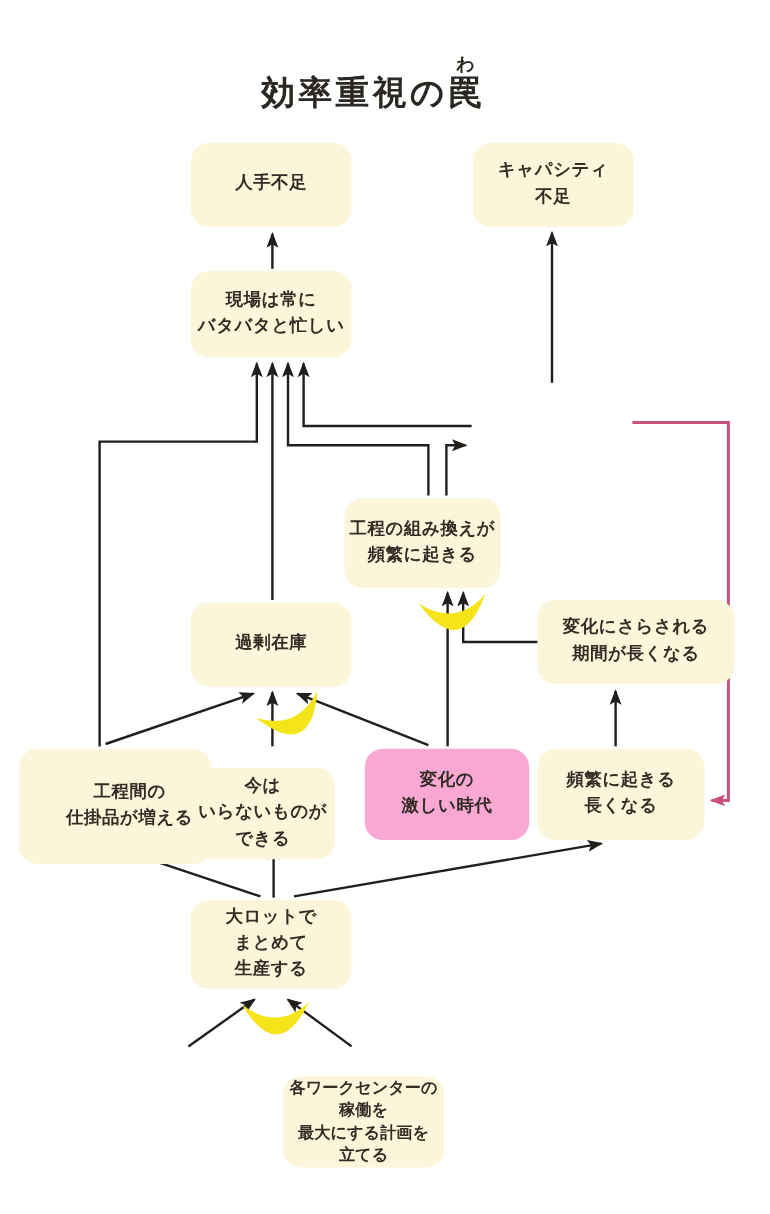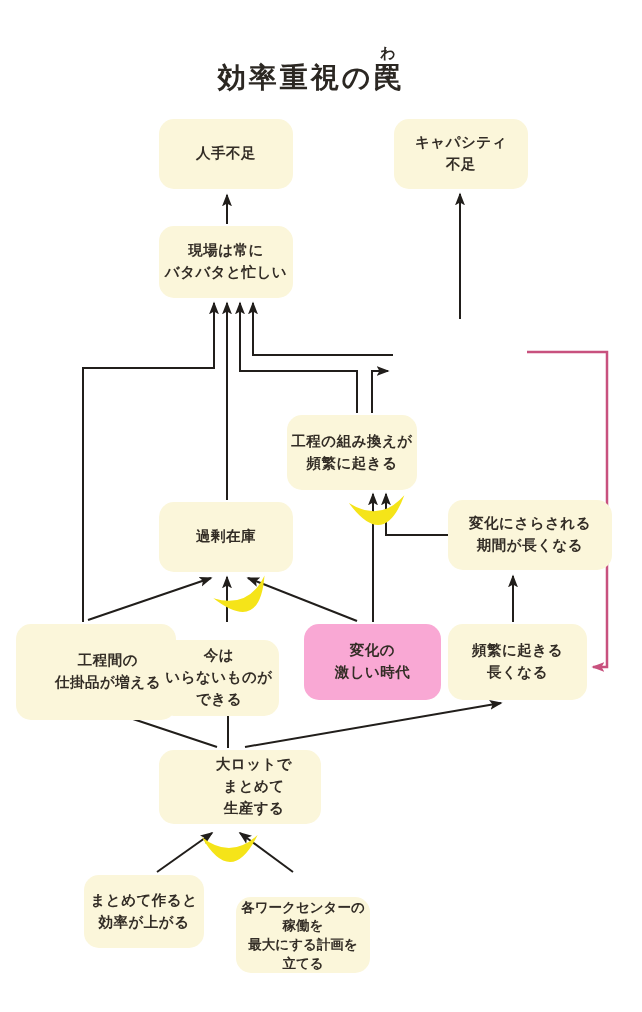--- a/index.html
+++ b/index.html
@@ -29,21 +29,21 @@
   .n-capacity  {left:394px;top:119px;width:134px;height:70px;}
   .n-genba     {left:159px;top:226px;width:134px;height:72px;text-align:center;}
   .n-nouki     {left:393px;top:321px;width:134px;height:72px;}
   .n-kumikae   {left:287px;top:415px;width:130px;height:75px;}
   .n-zaiko     {left:159px;top:502px;width:134px;height:70px;}
   .n-henka     {left:448px;top:500px;width:164px;height:70px;}
   .n-shikakari {left:16px; top:624px;width:136px;height:96px;padding-left:24px;}
   .n-iranai    {left:159px;top:624px;width:120px;height:76px;margin-top:16px;}
   .n-jidai     {left:304px;top:624px;width:137px;height:76px;}
   .n-leadtime  {left:448px;top:624px;width:139px;height:76px;}
-  .n-lot       {left:159px;top:750px;width:134px;height:74px;padding-left:28px;}
+  .n-lot       {left:159px;top:750px;width:134px;height:74px;}
   .n-matomete  {left:84px; top:875px;width:120px;height:73px;}
   .n-workcenter{left:236px;top:897px;width:134px;height:76px;font-size:13.5px;letter-spacing:0;line-height:1.38;}
 </style>
 </head>
 <body>
 
 <div class="canvas">
 
   <svg class="edges-layer" width="642" height="1012" viewBox="0 0 642 1012">
     <defs>
@@ -102,20 +102,18 @@
   <div class="node n-iranai">今は
 いらないものが
 できる</div>
   <div class="node n-jidai green">変化の
 激しい時代</div>
   <div class="node n-leadtime">頻繁に起きる
 長くなる</div>
   <div class="node n-lot">大ロットで
 まとめて
 生産する</div>
-  <div class="node n-matomete">まとめて作ると
-効率が上がる</div>
   <div class="node n-workcenter">各ワークセンターの
 稼働を
 最大にする計画を
 立てる</div>
 
 </div>
 
 </body></html>

